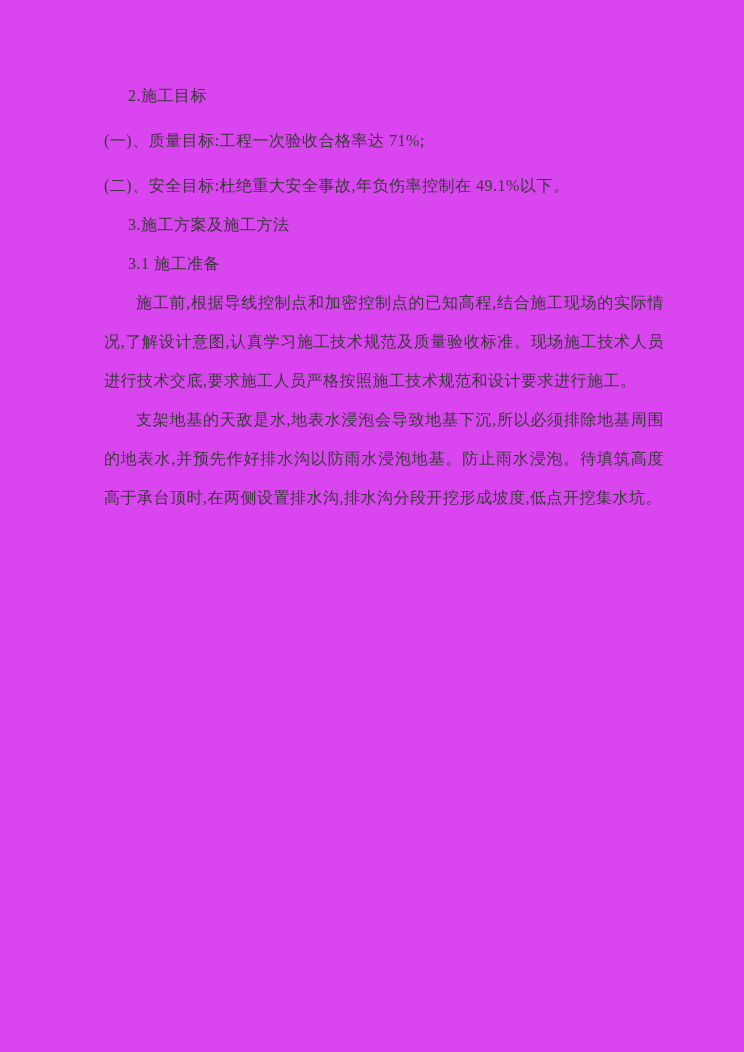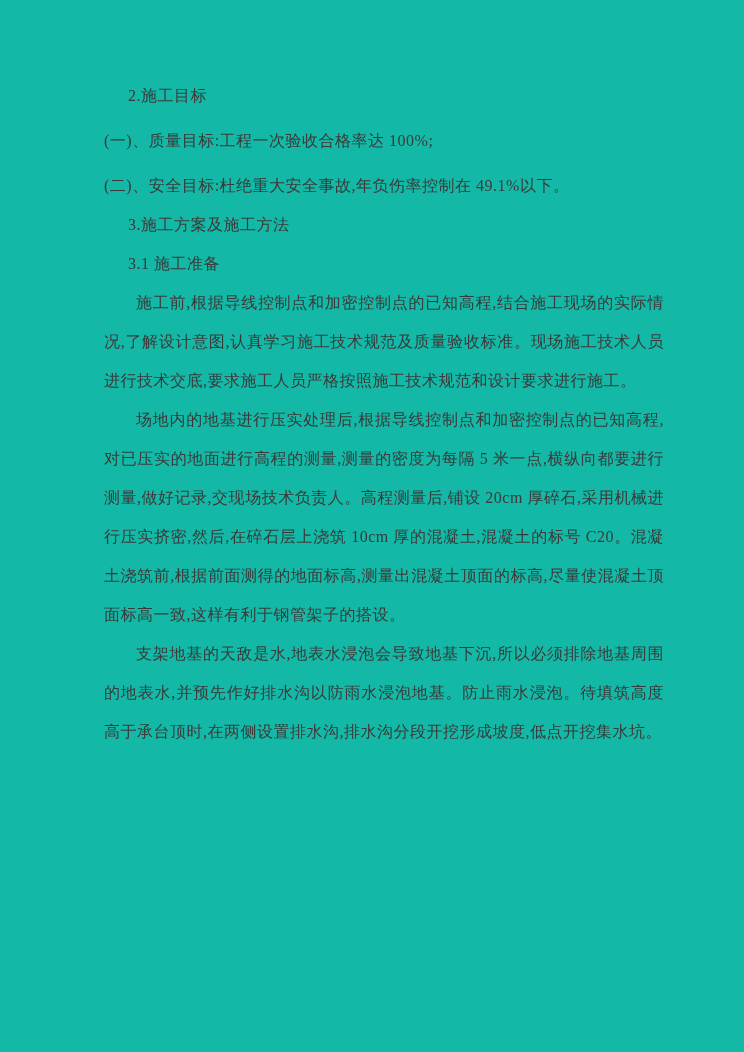--- a/index.html
+++ b/index.html
@@ -10,21 +10,21 @@
   body {
     width: 744px;
     height: 1052px;
     overflow: hidden;
   }
   .page {
     box-sizing: border-box;
     width: 744px;
     height: 1052px;
     padding: 76px 80px 16px 104px;
-    background: #14b8a6;
+    background: #d946ef;
     font-family: "Liberation Serif", "DejaVu Serif", serif;
     font-size: 16px;
     line-height: 39px;
     color: #3a3a3a;
     letter-spacing: 0.5px;
   }
   .block {
     margin: 0;
     padding: 0;
     text-align: justify;
@@ -42,20 +42,19 @@
   }
   .gap {
     margin-top: 6px;
   }
 </style>
 </head>
 <body>
 
 <div class="page">
   <p class="block heading">2.施工目标</p>
-  <p class="block list-line gap">(一)、质量目标:工程一次验收合格率达 100%;</p>
+  <p class="block list-line gap">(一)、质量目标:工程一次验收合格率达 71%;</p>
   <p class="block list-line gap">(二)、安全目标:杜绝重大安全事故,年负伤率控制在 49.1%以下。</p>
   <p class="block heading">3.施工方案及施工方法</p>
   <p class="block heading">3.1 施工准备</p>
   <p class="block para">施工前,根据导线控制点和加密控制点的已知高程,结合施工现场的实际情况,了解设计意图,认真学习施工技术规范及质量验收标准。现场施工技术人员进行技术交底,要求施工人员严格按照施工技术规范和设计要求进行施工。</p>
-  <p class="block para">场地内的地基进行压实处理后,根据导线控制点和加密控制点的已知高程,对已压实的地面进行高程的测量,测量的密度为每隔 5 米一点,横纵向都要进行测量,做好记录,交现场技术负责人。高程测量后,铺设 20cm 厚碎石,采用机械进行压实挤密,然后,在碎石层上浇筑 10cm 厚的混凝土,混凝土的标号 C20。混凝土浇筑前,根据前面测得的地面标高,测量出混凝土顶面的标高,尽量使混凝土顶面标高一致,这样有利于钢管架子的搭设。</p>
   <p class="block para">支架地基的天敌是水,地表水浸泡会导致地基下沉,所以必须排除地基周围的地表水,并预先作好排水沟以防雨水浸泡地基。防止雨水浸泡。待填筑高度高于承台顶时,在两侧设置排水沟,排水沟分段开挖形成坡度,低点开挖集水坑。</p>
 </div>
 
 </body></html>

